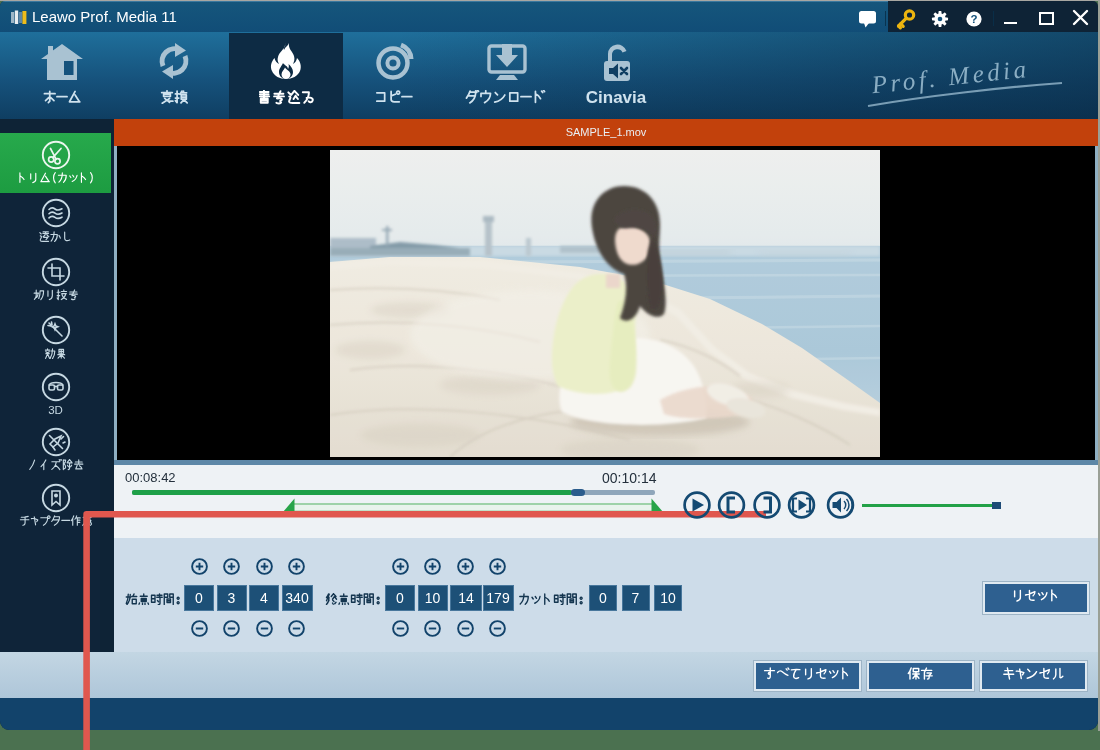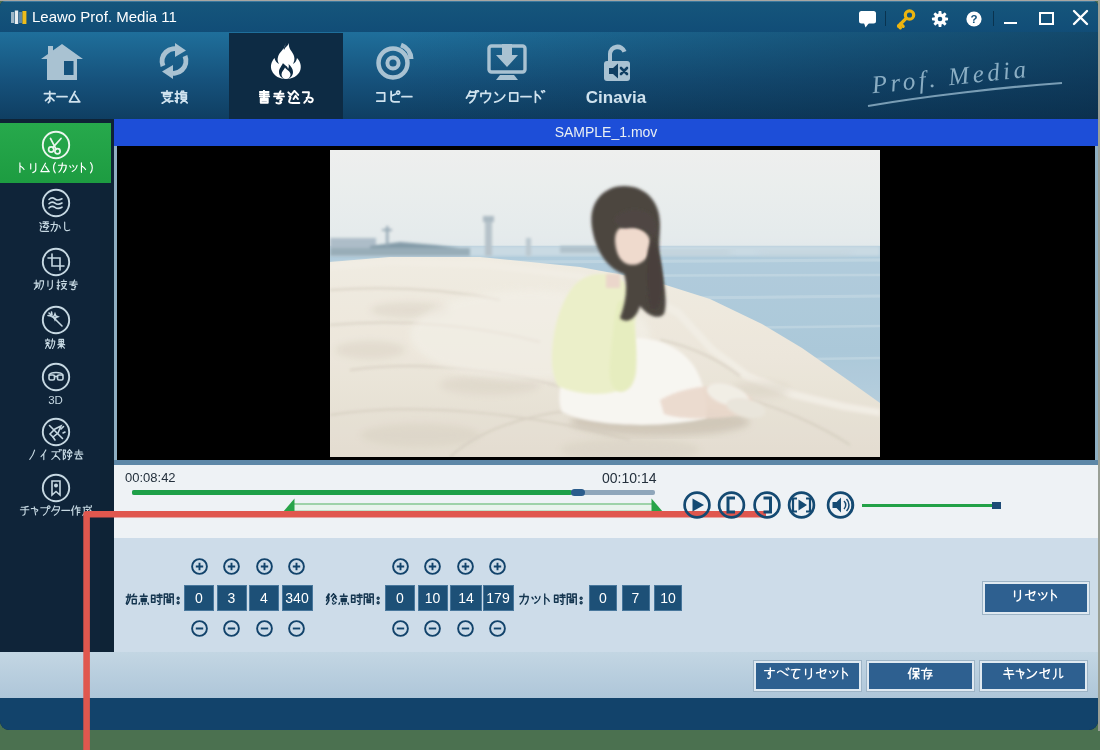--- a/index.html
+++ b/index.html
@@ -2,29 +2,29 @@
 <html><head><meta charset="utf-8">
 <style>
 *{margin:0;padding:0;box-sizing:border-box}
 html,body{width:1100px;height:750px;overflow:hidden}
 body{font-family:"Liberation Sans",sans-serif;background:#4b7150;position:relative}
 .abs{position:absolute}
 #page{position:absolute;left:0;top:0;width:1100px;height:750px;background:#4b7150}
 #page:before{content:"";position:absolute;left:0;top:0;width:1100px;height:1px;background:#a8a7a2}
 #edge-r{position:absolute;right:0;top:0;width:2px;height:731px;background:#9aa096}
 #win{position:absolute;left:0;top:1px;width:1098px;height:729px;border-radius:5px 5px 9px 9px;overflow:hidden;background:#0e2336}
-#titlebar{position:absolute;left:0;top:0;width:1098px;height:31px;background:linear-gradient(#15567c,#114d77);box-shadow:inset 0 1px 0 rgba(90,150,185,.55)}
+#titlebar{position:absolute;left:0;top:0;width:888px;height:31px;background:linear-gradient(#15567c,#114d77);box-shadow:inset 0 1px 0 rgba(90,150,185,.55)}
 #nav{position:absolute;left:0;top:31px;width:1098px;height:87px;background:linear-gradient(#1f6f9b 0%,#16527c 55%,#0f3e62 100%)}
 #navshade{position:absolute;left:0;top:0;width:100%;height:100%;background:linear-gradient(90deg,rgba(7,34,58,0) 36%,rgba(7,34,58,.5) 100%)}
 .navlab{position:absolute;transform:translateX(-50%);top:58px}
-#sidebar{position:absolute;left:0;top:122px;width:100px;height:533px;background:linear-gradient(90deg,#0f2439 0 111px,#0c1f31 111px 114px)}
+#sidebar{position:absolute;left:0;top:132px;width:100px;height:533px;background:linear-gradient(90deg,#0f2439 0 111px,#0c1f31 111px 114px)}
 .sideitem{position:absolute;left:0;width:111px;text-align:center}
 #active-item{position:absolute;left:0;top:0;width:111px;height:60px;background:linear-gradient(#27a94c,#1d9c41)}
 #content{position:absolute;left:114px;top:118px;width:984px;height:533px}
-#samplebar{position:absolute;left:0;top:0;width:984px;height:27px;background:#1d4ed8;color:#e9eff3;font-size:14px;text-align:center;line-height:26px}
+#samplebar{position:absolute;left:0;top:0;width:984px;height:27px;background:#c2410c;color:#e9eff3;font-size:11px;text-align:center;line-height:26px}
 #player{position:absolute;left:0;top:27px;width:984px;height:314px;background:#000;border-left:3px solid #8fafc2;border-right:3px solid #8fafc2}
 #divider{position:absolute;left:0;top:341px;width:984px;height:5px;background:#5d87a7}
 #timeline{position:absolute;left:0;top:346px;width:984px;height:73px;background:#eef2f5}
 #panel{position:absolute;left:0;top:419px;width:984px;height:114px;background:#cddce9}
 #strip{position:absolute;left:-114px;top:533px;width:1098px;height:46px;background:linear-gradient(#c3d6e3,#aec6d9)}
 #footer{position:absolute;left:-114px;top:579px;width:1098px;height:33px;background:#12436b}
 .numbox{position:absolute;top:47px;height:26px;background:#1d5077;border:1px solid #48779c;color:#fff;font-size:14px;text-align:center;line-height:24px}
 .grplab{position:absolute;top:53px}
 .btn{position:absolute;background:#2e6090;border:2px solid #dfe9f1;color:#fff;font-size:13px;text-align:center;box-shadow:0 0 0 1px #9db4c6}
 .tbtxt{color:#fff;font-size:15px}

